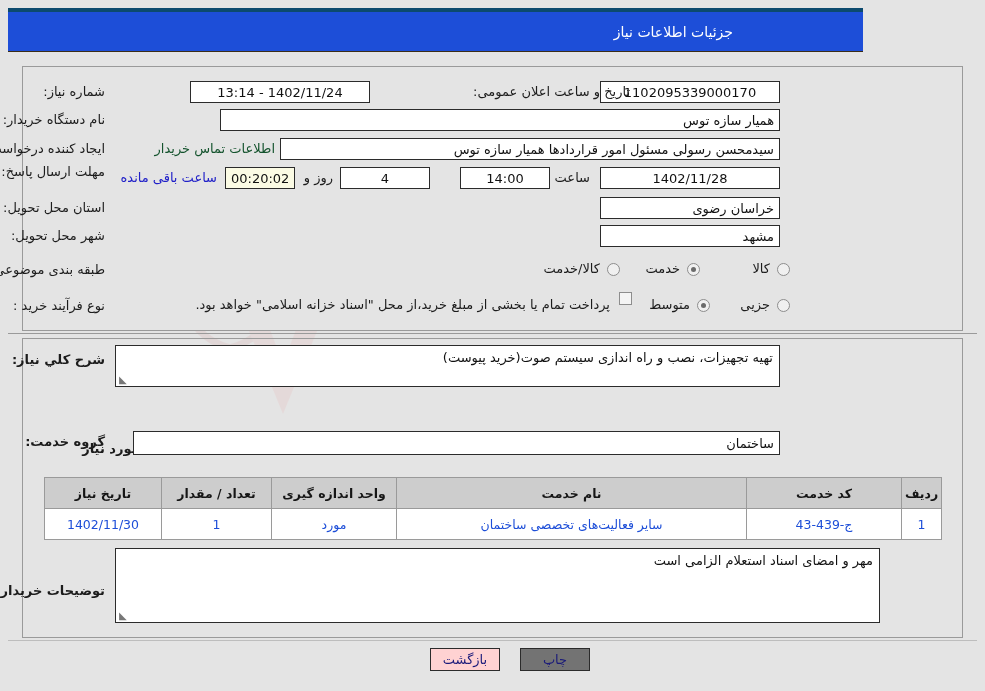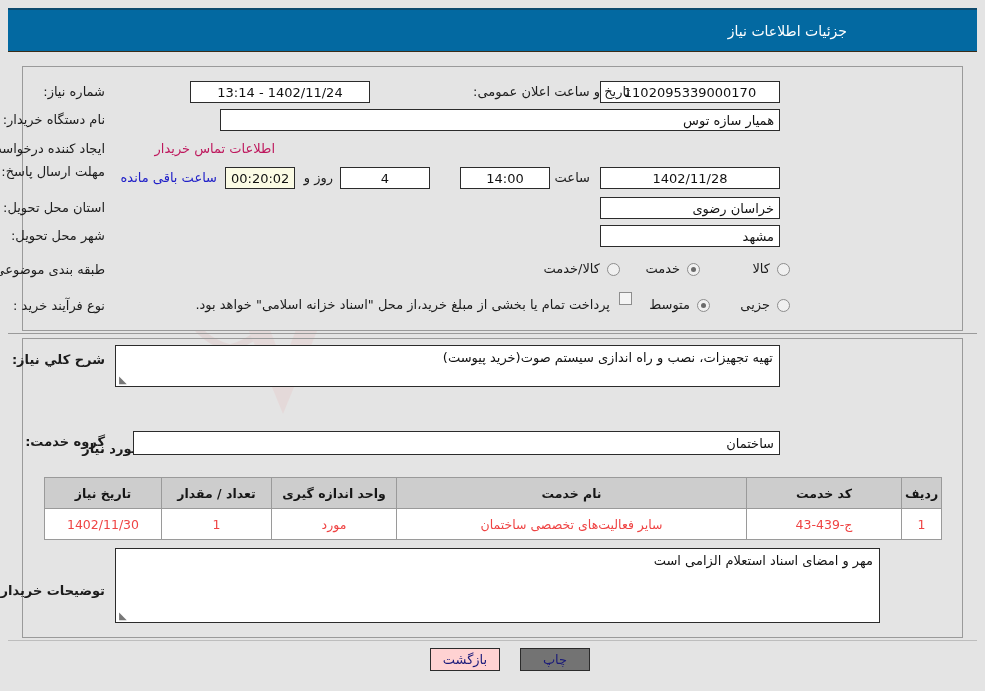--- a/index.html
+++ b/index.html
@@ -46,24 +46,24 @@
   .wm-arrow {
     position: absolute;
     left: 228px; top: 118px;
     width: 110px; height: 120px;
   }
 
   
   .titlebar {
     position: absolute;
     left: 8px; top: 8px;
-    width: 969px;
+    width: 855px;
     height: 44px;
-    background: #0369a1;
-    border-top: 2px solid #0c4a6e;
+    background: #1d4ed8;
+    border-top: 4px solid #0c4a6e;
     border-bottom: 1px solid #3a2c18;
     box-sizing: border-box;
     display: flex;
     align-items: center;
     justify-content: flex-start;
     z-index: 3;
   }
   .titlebar .tb-text {
     color: #ffffff;
     font-size: 14px;
@@ -93,21 +93,21 @@
   .lbl {
     position: absolute;
     font-size: 13px;
     color: #1c1c1c;
     white-space: nowrap;
     text-align: right;
     z-index: 4;
   }
   .lbl-bold { font-weight: bold; }
   .lbl-blue { color: #2020c8; }
-  .lbl-link { color: #be185d; }
+  .lbl-link { color: #14532d; }
 
   .fld {
     position: absolute;
     box-sizing: border-box;
     border: 1px solid #2b2b2b;
     background: #ffffff;
     font-size: 13px;
     color: #111;
     padding: 1px 5px 0 5px;
     line-height: 20px;
@@ -191,21 +191,21 @@
     height: 28px;
     font-weight: bold;
     color: #161616;
     text-align: center;
   }
   table.grid td {
     background: #ffffff;
     border: 1px solid #9a9a9a;
     height: 28px;
     text-align: center;
-    color: #ef4444;
+    color: #1d4ed8;
   }
   td.ltr, th.ltr { direction: ltr; }
 
   
   .btn {
     position: absolute;
     box-sizing: border-box;
     border: 1px solid #2b2b2b;
     height: 23px;
     line-height: 21px;
@@ -251,20 +251,21 @@
   <div class="lbl" style="right:880px; top:84px;">شماره نیاز:</div>
   <div class="fld num" style="right:205px; left:null; top:81px; width:180px;">1102095339000170</div>
 
   <div class="lbl" style="right:355px; top:84px;">تاریخ و ساعت اعلان عمومی:</div>
   <div class="fld num" style="right:615px; top:81px; width:180px;">13:14 - 1402/11/24</div>
 
   <div class="lbl" style="right:880px; top:112px;">نام دستگاه خریدار:</div>
   <div class="fld" style="right:205px; top:109px; width:560px;">همیار سازه توس</div>
 
   <div class="lbl" style="right:880px; top:141px;">ایجاد کننده درخواست:</div>
+  <div class="fld" style="right:205px; top:138px; width:500px;">سیدمحسن رسولی مسئول امور قراردادها همیار سازه توس</div>
   <div class="lbl lbl-link" style="right:710px; top:141px;">اطلاعات تماس خریدار</div>
 
   <div class="lbl" style="right:880px; top:163px; line-height:17px; text-align:right;">
     <span>مهلت ارسال پاسخ: تا تاریخ:</span>
   </div>
   <div class="fld num" style="right:205px; top:167px; width:180px;">1402/11/28</div>
   <div class="lbl" style="right:395px; top:170px;">ساعت</div>
   <div class="fld num" style="right:435px; top:167px; width:90px;">14:00</div>
   <div class="fld num" style="right:555px; top:167px; width:90px;">4</div>
   <div class="lbl" style="right:652px; top:170px;">روز و</div>

